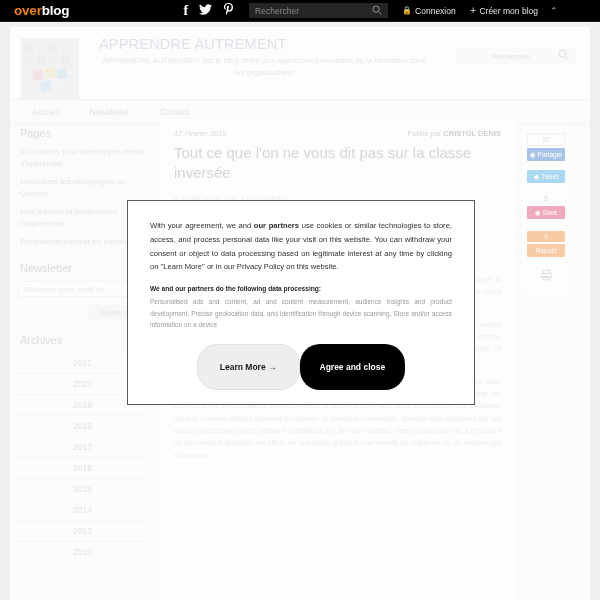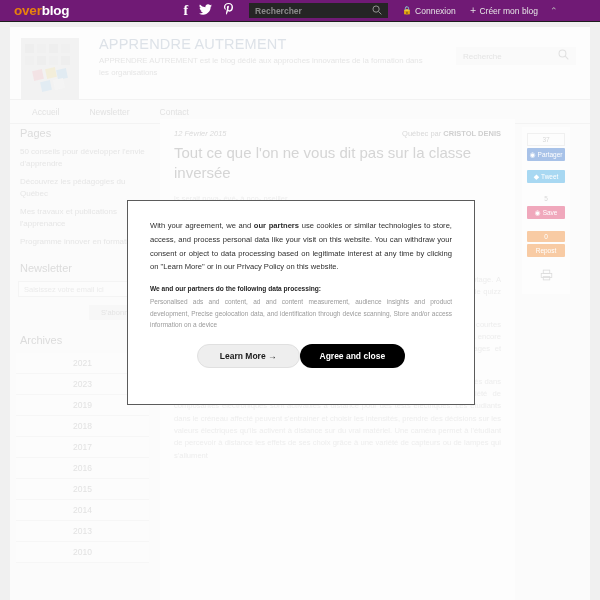--- a/index.html
+++ b/index.html
@@ -14,21 +14,21 @@
     font-family: "Liberation Sans", sans-serif;
     position: relative;
   }
 
   
   .topbar {
     position: absolute;
     top: 0; left: 0;
     width: 600px;
     height: 22px;
-    background: #701a75;
+    background: #000000;
     border-bottom: 1px solid #1d1d1d;
     display: flex;
     align-items: center;
     box-sizing: border-box;
     z-index: 40;
   }
   .ob-logo {
     margin-left: 14px;
     font-size: 13.5px;
     font-weight: bold;
@@ -55,21 +55,20 @@
   .top-search {
     margin-left: 15px;
     width: 139px;
     height: 15px;
     background: #252525;
     border: none;
     display: flex;
     align-items: center;
     padding: 0 6px;
     box-sizing: border-box;
-    font-weight: bold;
   }
   .top-search .ph {
     color: #8a8a8a;
     font-size: 8.5px;
     flex: 1;
   }
   .top-search .mag {
     color: #9a9a9a;
     font-size: 9px;
     font-family: "DejaVu Sans", sans-serif;
@@ -109,20 +108,21 @@
   }
 
   
   .blog-header {
     position: absolute;
     top: 0; left: 0;
     width: 580px;
     height: 72px;
     background: #fdfdfd;
     border-bottom: 1px solid #f2f2f2;
+    text-align: center;
   }
   .blog-thumb {
     position: absolute;
     left: 11px; top: 11px;
     width: 58px; height: 61px;
     background: #efefef;
     overflow: hidden;
   }
   .blog-title {
     position: absolute;
@@ -350,21 +350,21 @@
     padding: 6px 22px;
     white-space: nowrap;
   }
   .btn-agree {
     background: #000000;
     color: #ffffff;
     border: none;
     border-radius: 20px;
     font-size: 8.5px;
     font-weight: bold;
-    padding: 7px 20px;
+    padding: 18px 20px;
     white-space: nowrap;
   }
 </style>
 </head>
 <body>
 
 <div class="topbar">
   <div class="ob-logo">
     <span class="over">over</span><span class="blog">blog</span>
   </div>
@@ -482,21 +482,21 @@
       <div class="archive-item">2013</div>
       <div class="archive-item">2010</div>
 
     </div>
   </div>
 
   <div class="col-main">
     <div class="art-pad">
       <div class="art-meta">
         <span class="art-date">12 Février 2015</span>
-        <span class="art-author"><span>Québec par </span><b>CRISTOL DENIS</b></span>
+        <span class="art-author"><span>Publié par </span><b>CRISTOL DENIS</b></span>
       </div>
       <h2 class="art-title">Tout ce que l'on ne vous dit pas sur la classe inversée</h2>
       <div class="art-body">
         <p>ls serait nova- évé- à nco- nseiller</p>
         <p>ntis- é de</p>
         <p>des ogie in- l'en- aux étu- roches</p>
         <p>nts. Cet environnement est composé d'une succession d'activités comprenant</p>
         <p>Activité 1 : L'expression d'un problème sous la forme d'une courte vidéo et son décryptage. A cette occasion les concepts clés sont explicités et la réponse positive à un premier jeu de quizz permet de poursuivre</p>
         <p>Activité 2 : Sur une plateforme pédagogique moodle, sont installées des vidéos de courtes durées auxquelles sont associées des quizz et leurs corrections. Les étudiants doivent là encore réussir les quizz. Les professeurs peuvent contrôler la progression des apprentissages et planifier l'activité 3.</p>
         <p>Activité 3 : cette activité est le TLab, ou « laboratoire mobile ». Des bancs techniques situés dans l'enceinte physique de l'école, constitués de diodes, de résistances et d'une variété de composantes électroniques sont activables à distance pour des tests électriques. Les étudiants dans le créneau affecté peuvent s'entrainer et choisir les intensités, prendre des décisions sur les valeurs électriques qu'ils activent à distance sur du vrai matériel. Une caméra permet à l'étudiant de percevoir à distance les effets de ses choix grâce à une variété de capteurs ou de lampes qui s'allument</p>

